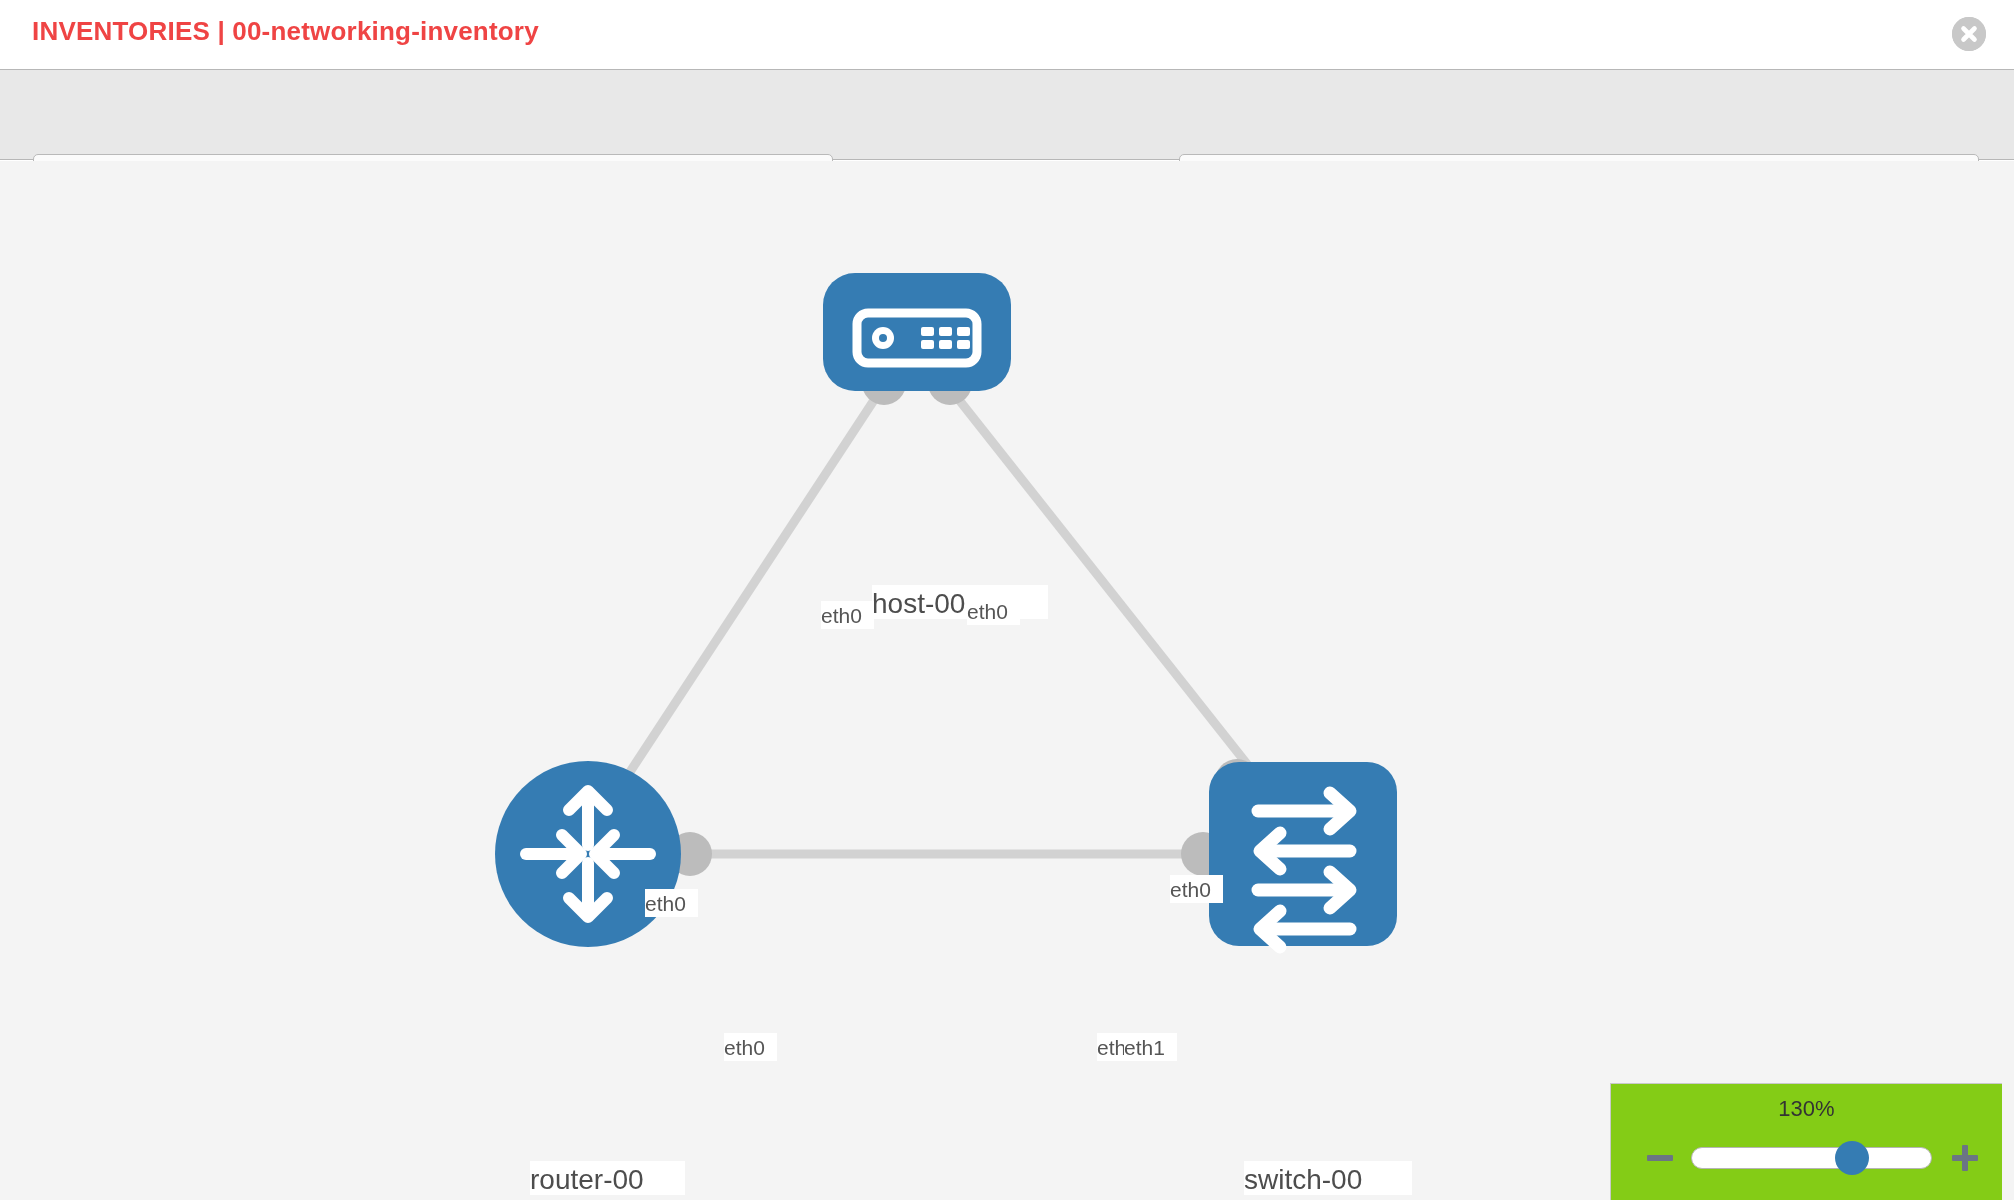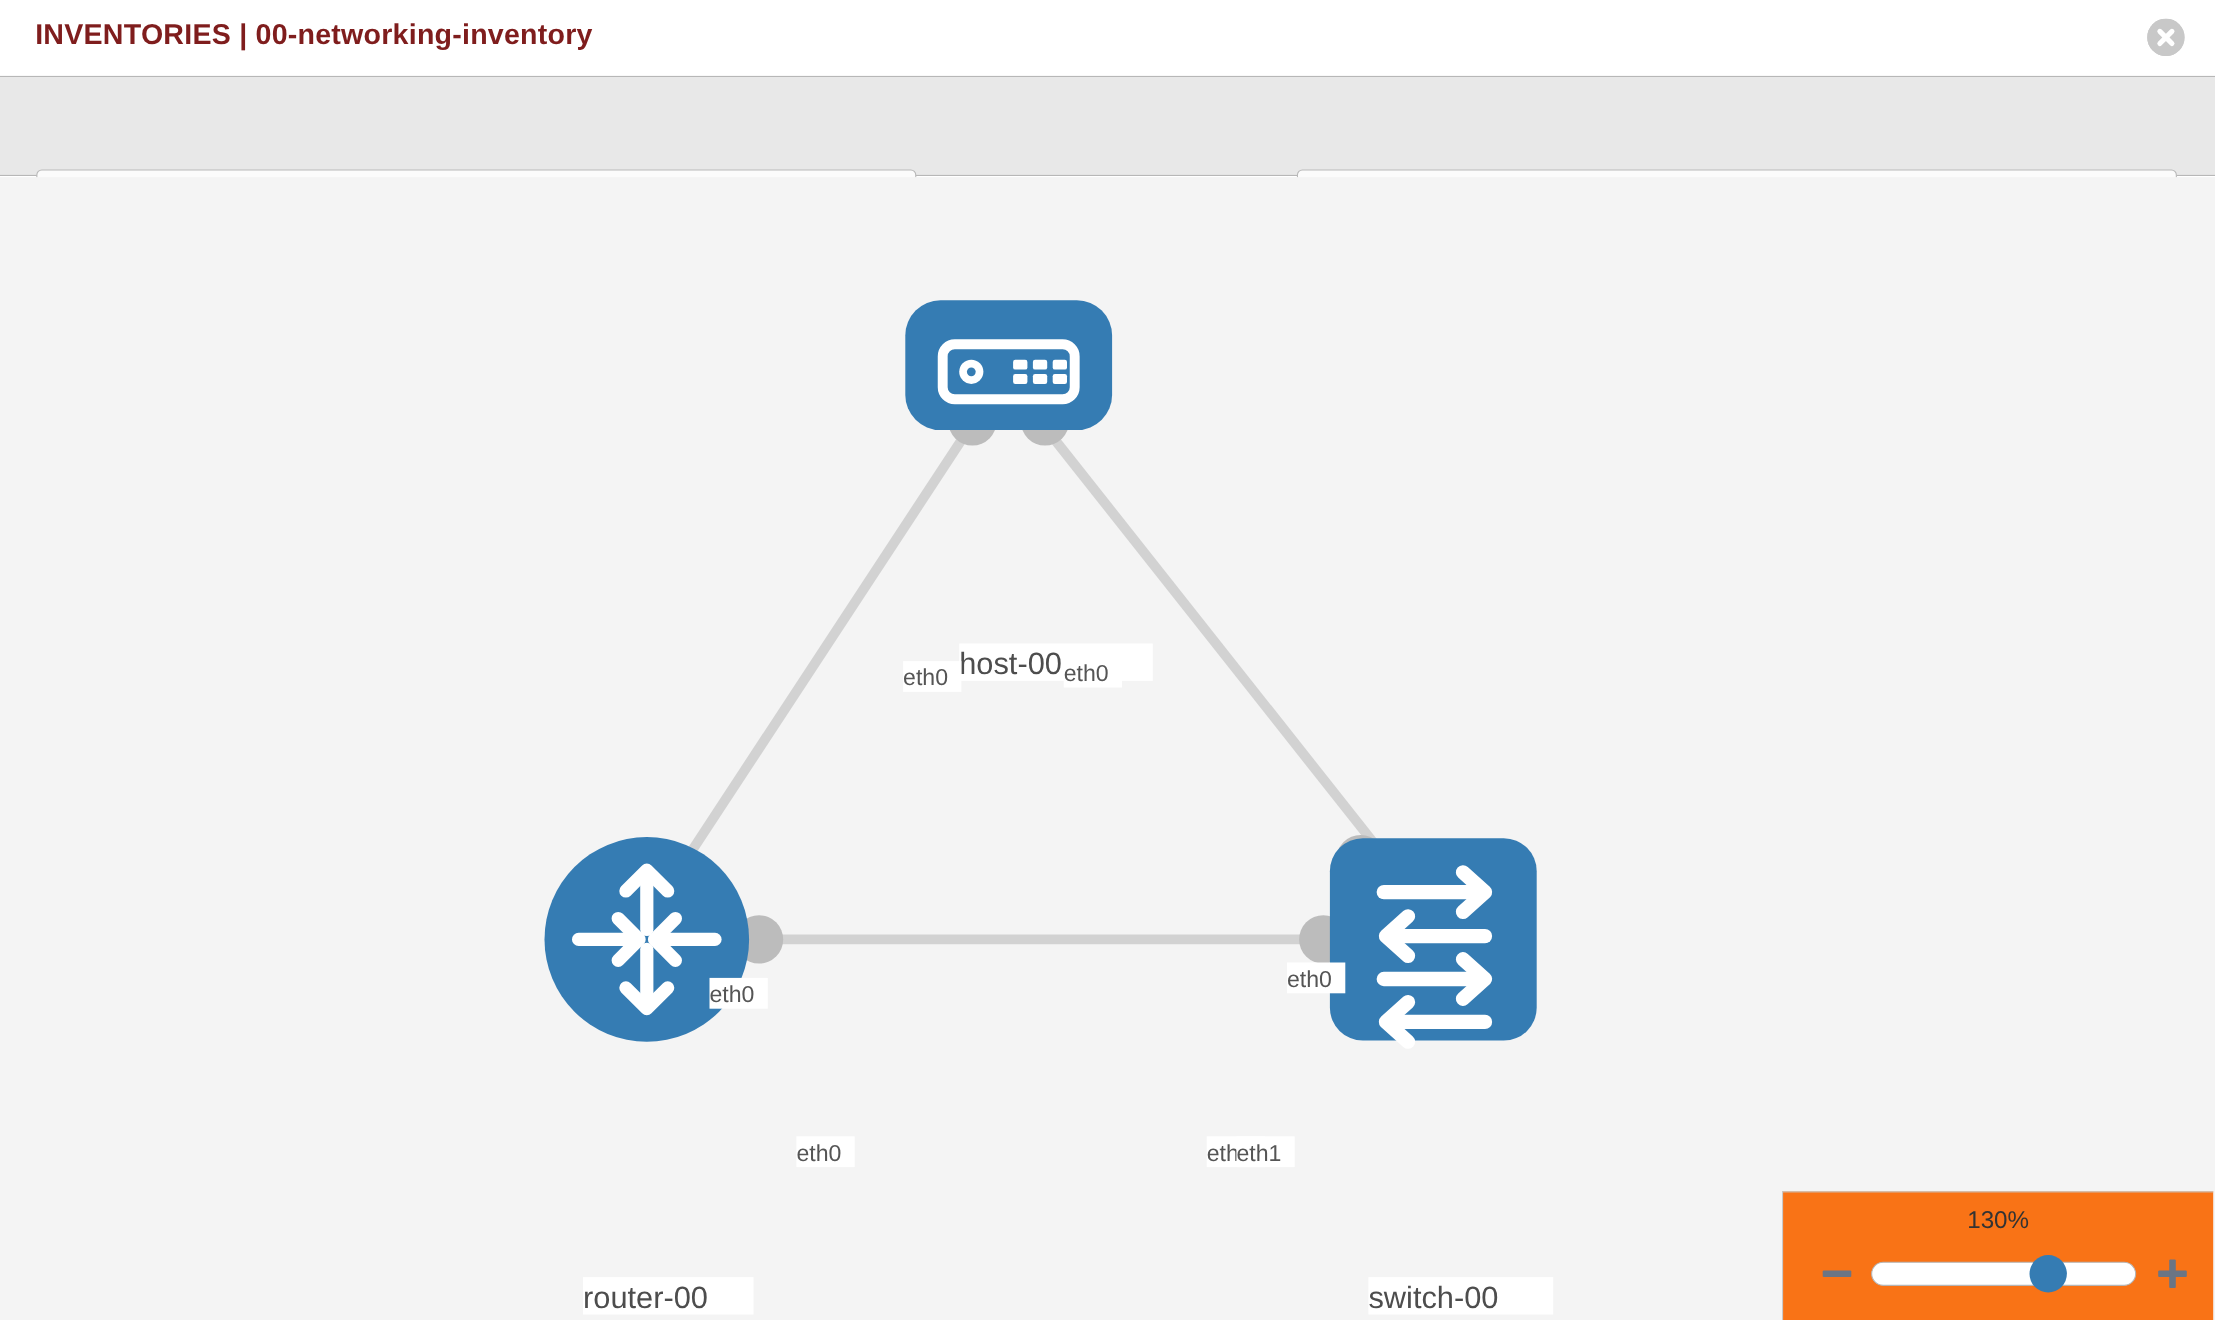--- a/index.html
+++ b/index.html
@@ -15,21 +15,21 @@
   
   .header {
     position: absolute; left: 0; top: 0;
     width: 2014px; height: 70px;
     background: #ffffff;
     border-bottom: 1px solid #b7b7b7;
   }
   .header-title {
     position: absolute; left: 32px; top: 16px;
     font-size: 26px; font-weight: bold;
-    color: #7f1d1d; letter-spacing: .2px;
+    color: #ef4444; letter-spacing: .2px;
     white-space: nowrap;
   }
   .close-btn {
     position: absolute; right: 28px; top: 17px;
     width: 34px; height: 34px; border-radius: 50%;
     background: #c8c8c8; cursor: pointer;
   }
   .close-btn svg { display: block; }
 
   
@@ -87,23 +87,23 @@
     font-size: 28px; fill: #4d4d4d;
   }
   .iface-label {
     font-family: "Liberation Sans", sans-serif;
     font-size: 21px; fill: #555555;
   }
   .label-bg { fill: #ffffff; }
 
   
   .zoom-widget {
-    position: absolute; right: 2px; bottom: 0;
+    position: absolute; right: 12px; bottom: 0;
     width: 392px; height: 117px;
-    background: #f97316;
+    background: #84cc16;
     border: 1px solid #c9c9c9;
     border-right: none; border-bottom: none;
   }
   .zoom-value {
     position: absolute; left: 0; right: 0; top: 12px;
     text-align: center;
     font-size: 22px; color: #333333;
   }
   .zoom-row {
     position: absolute; left: 0; right: 0; top: 52px;

